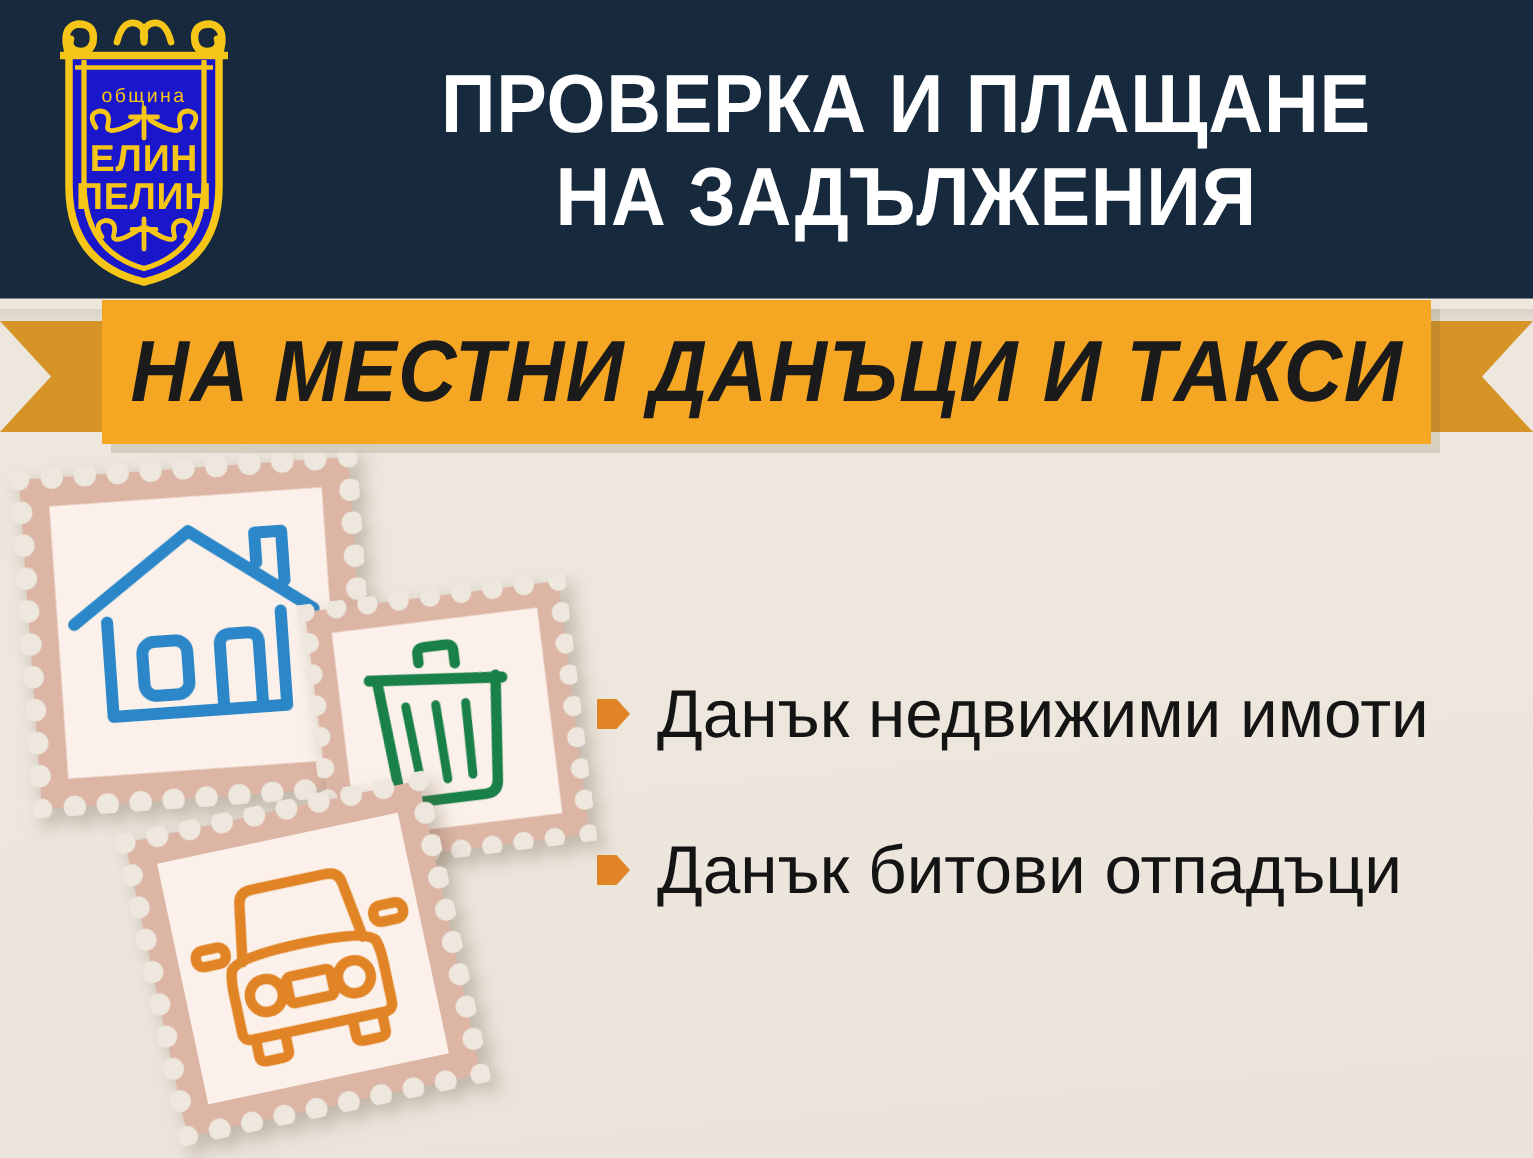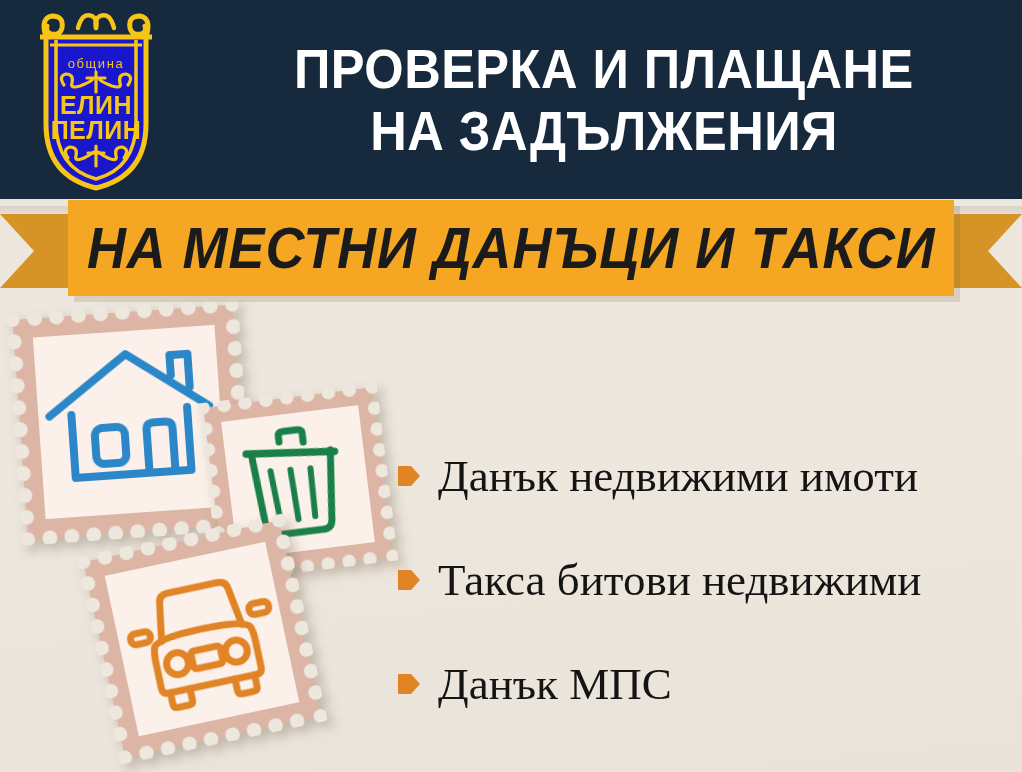--- a/index.html
+++ b/index.html
@@ -83,21 +83,21 @@
   .list{
     position:absolute;left:398px;top:424px;width:620px;z-index:2;
   }
   .list-item{
     display:flex;align-items:center;height:104px;
   }
   .bullet{
     width:22px;height:24px;margin-right:18px;flex:0 0 auto;
   }
   .item-label{
-    font-family:Liberation Serif, serif;
+    font-family:Liberation Sans, sans-serif;
     font-size:45px;line-height:50px;color:#141414;
     white-space:nowrap;
   }
 </style>
 </head>
 <body>
 
 <div id="stage">
 
   <div class="header">
@@ -350,25 +350,19 @@
       <svg class="bullet" viewBox="0 0 22 24">
         <path d="M0 2 L13 2 L22 12 L13 22 L0 22 Z" fill="#E08426"></path>
       </svg>
       <span class="item-label">Данък недвижими имоти</span>
     </div>
 
     <div class="list-item">
       <svg class="bullet" viewBox="0 0 22 24">
         <path d="M0 2 L13 2 L22 12 L13 22 L0 22 Z" fill="#E08426"></path>
       </svg>
-      <span class="item-label">Такса битови недвижими</span>
-    </div>
-
-    <div class="list-item">
-      <svg class="bullet" viewBox="0 0 22 24">
-        <path d="M0 2 L13 2 L22 12 L13 22 L0 22 Z" fill="#E08426"></path>
-      </svg>
-      <span class="item-label">Данък МПС</span>
-    </div>
+      <span class="item-label">Данък битови отпадъци</span>
+    </div>
+
 
   </div>
 
 </div>
 
 </body></html>

